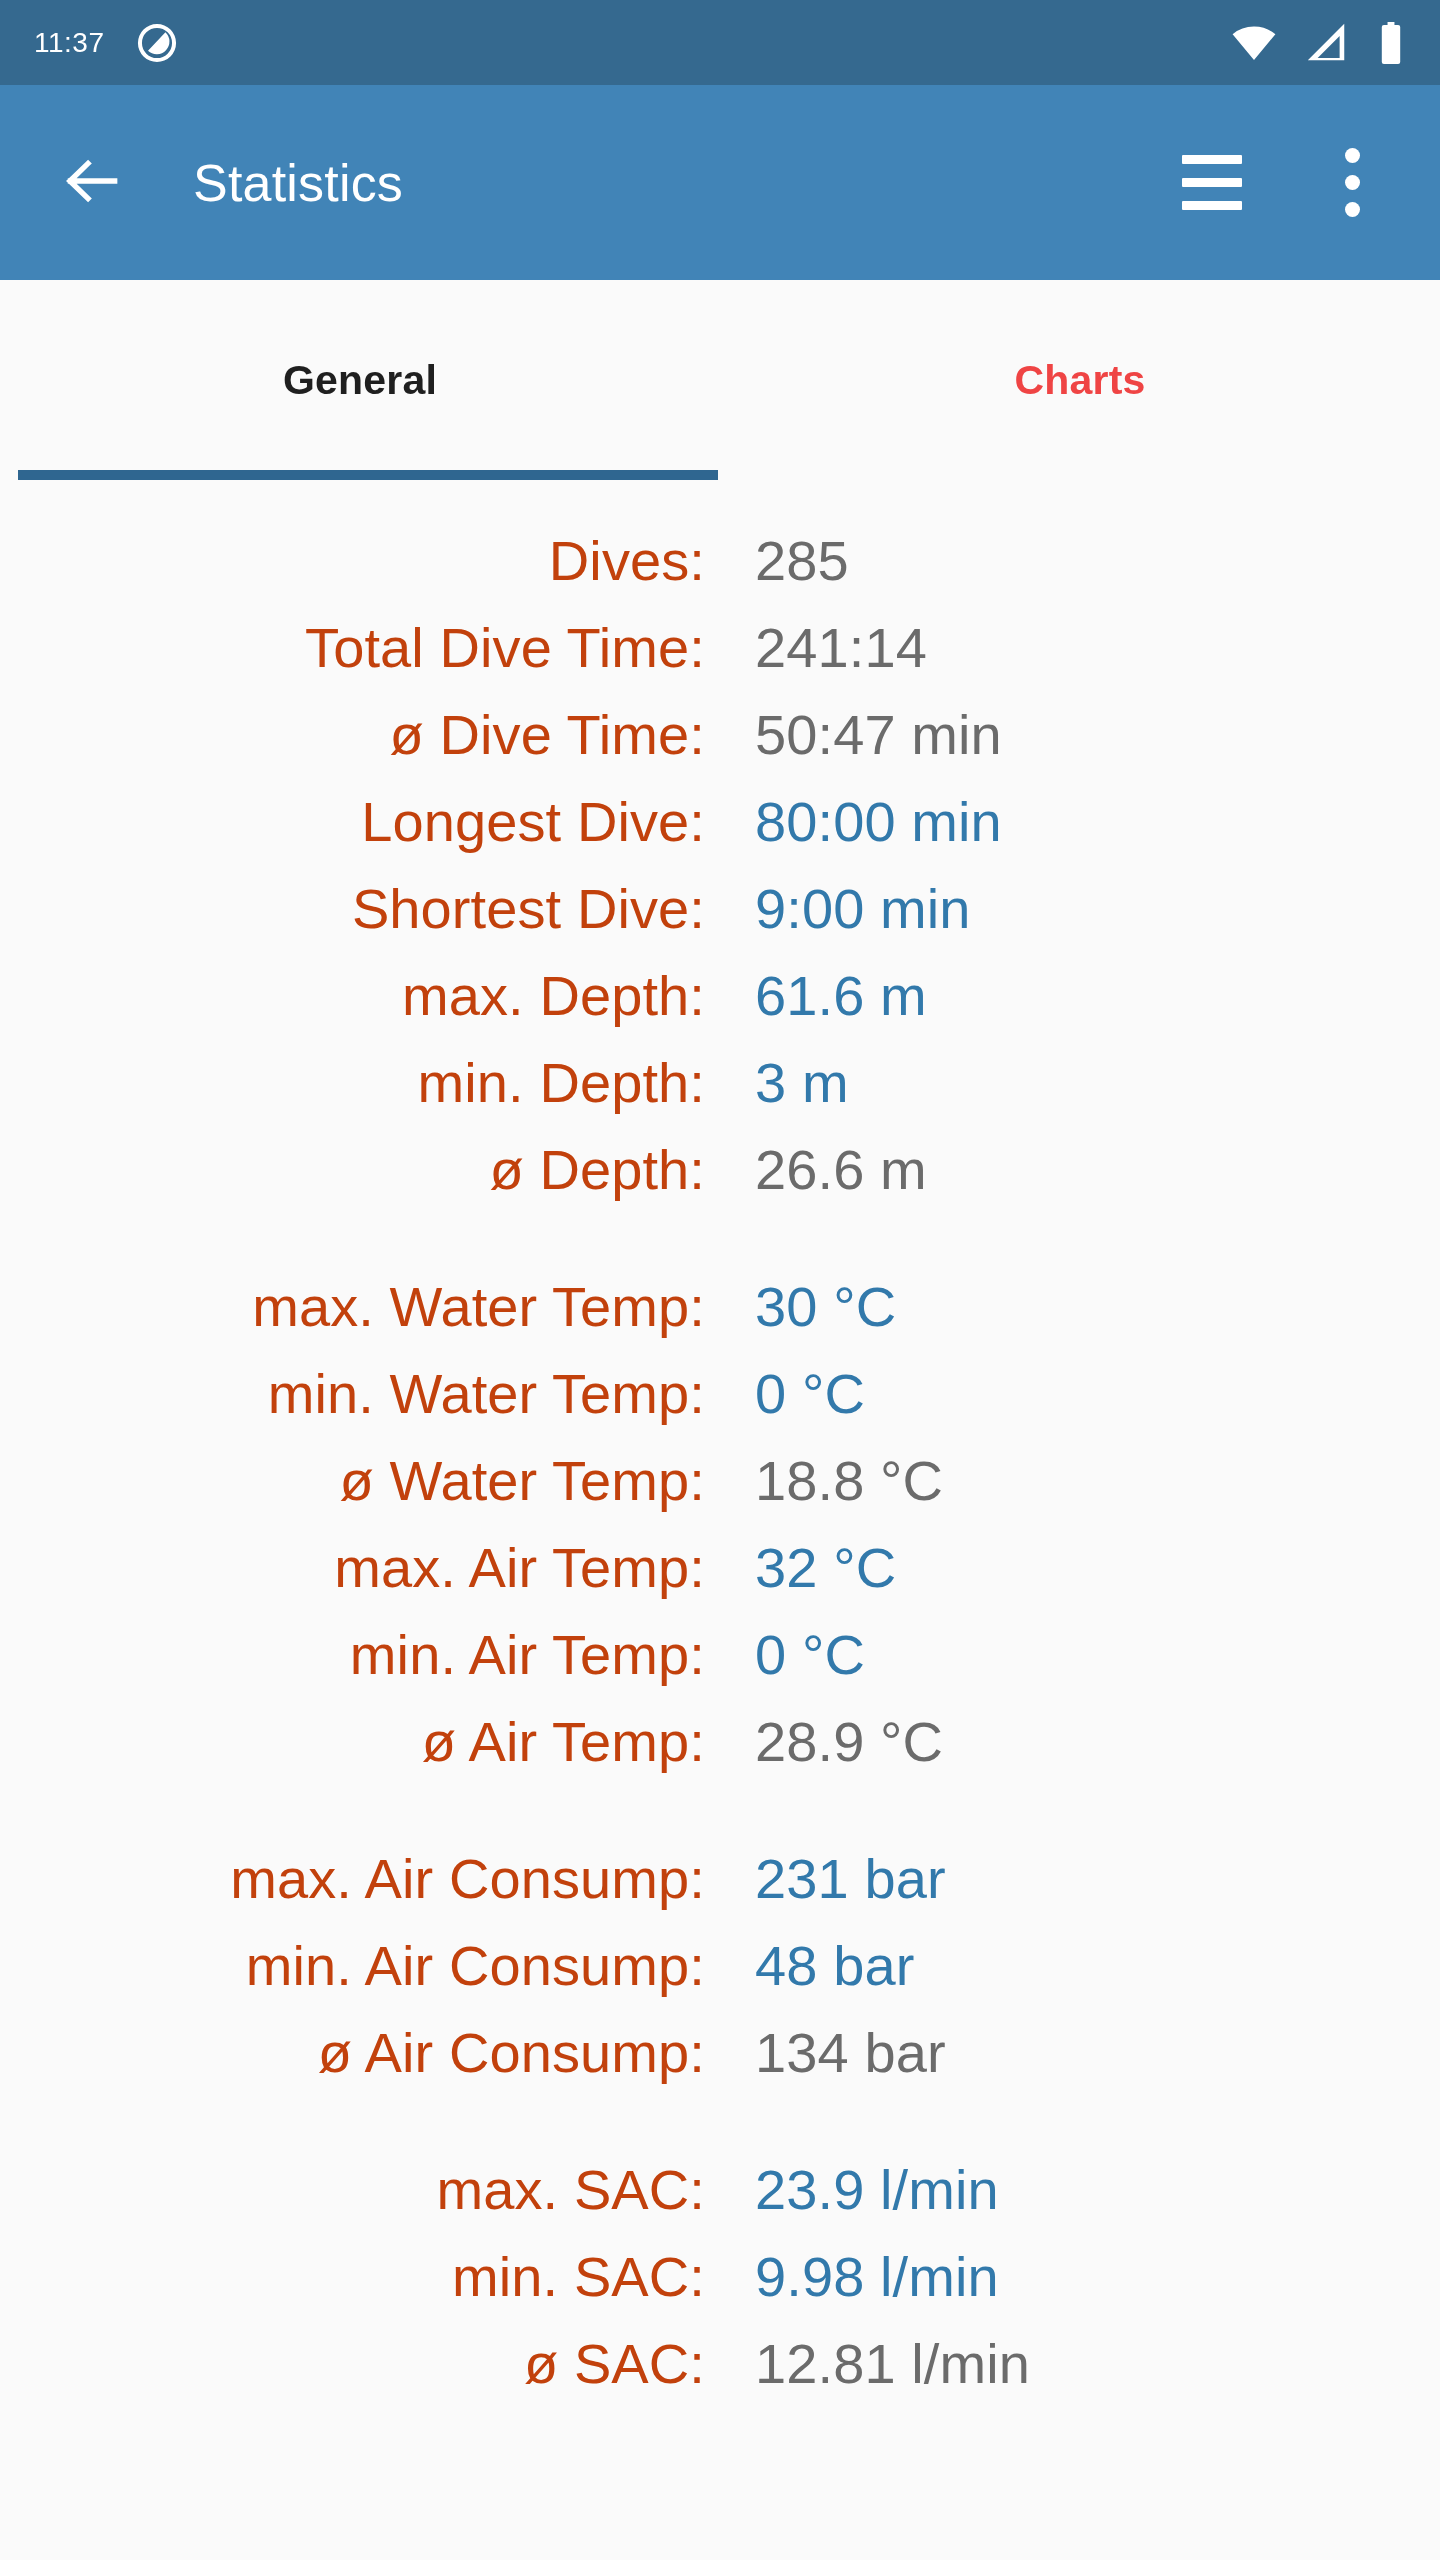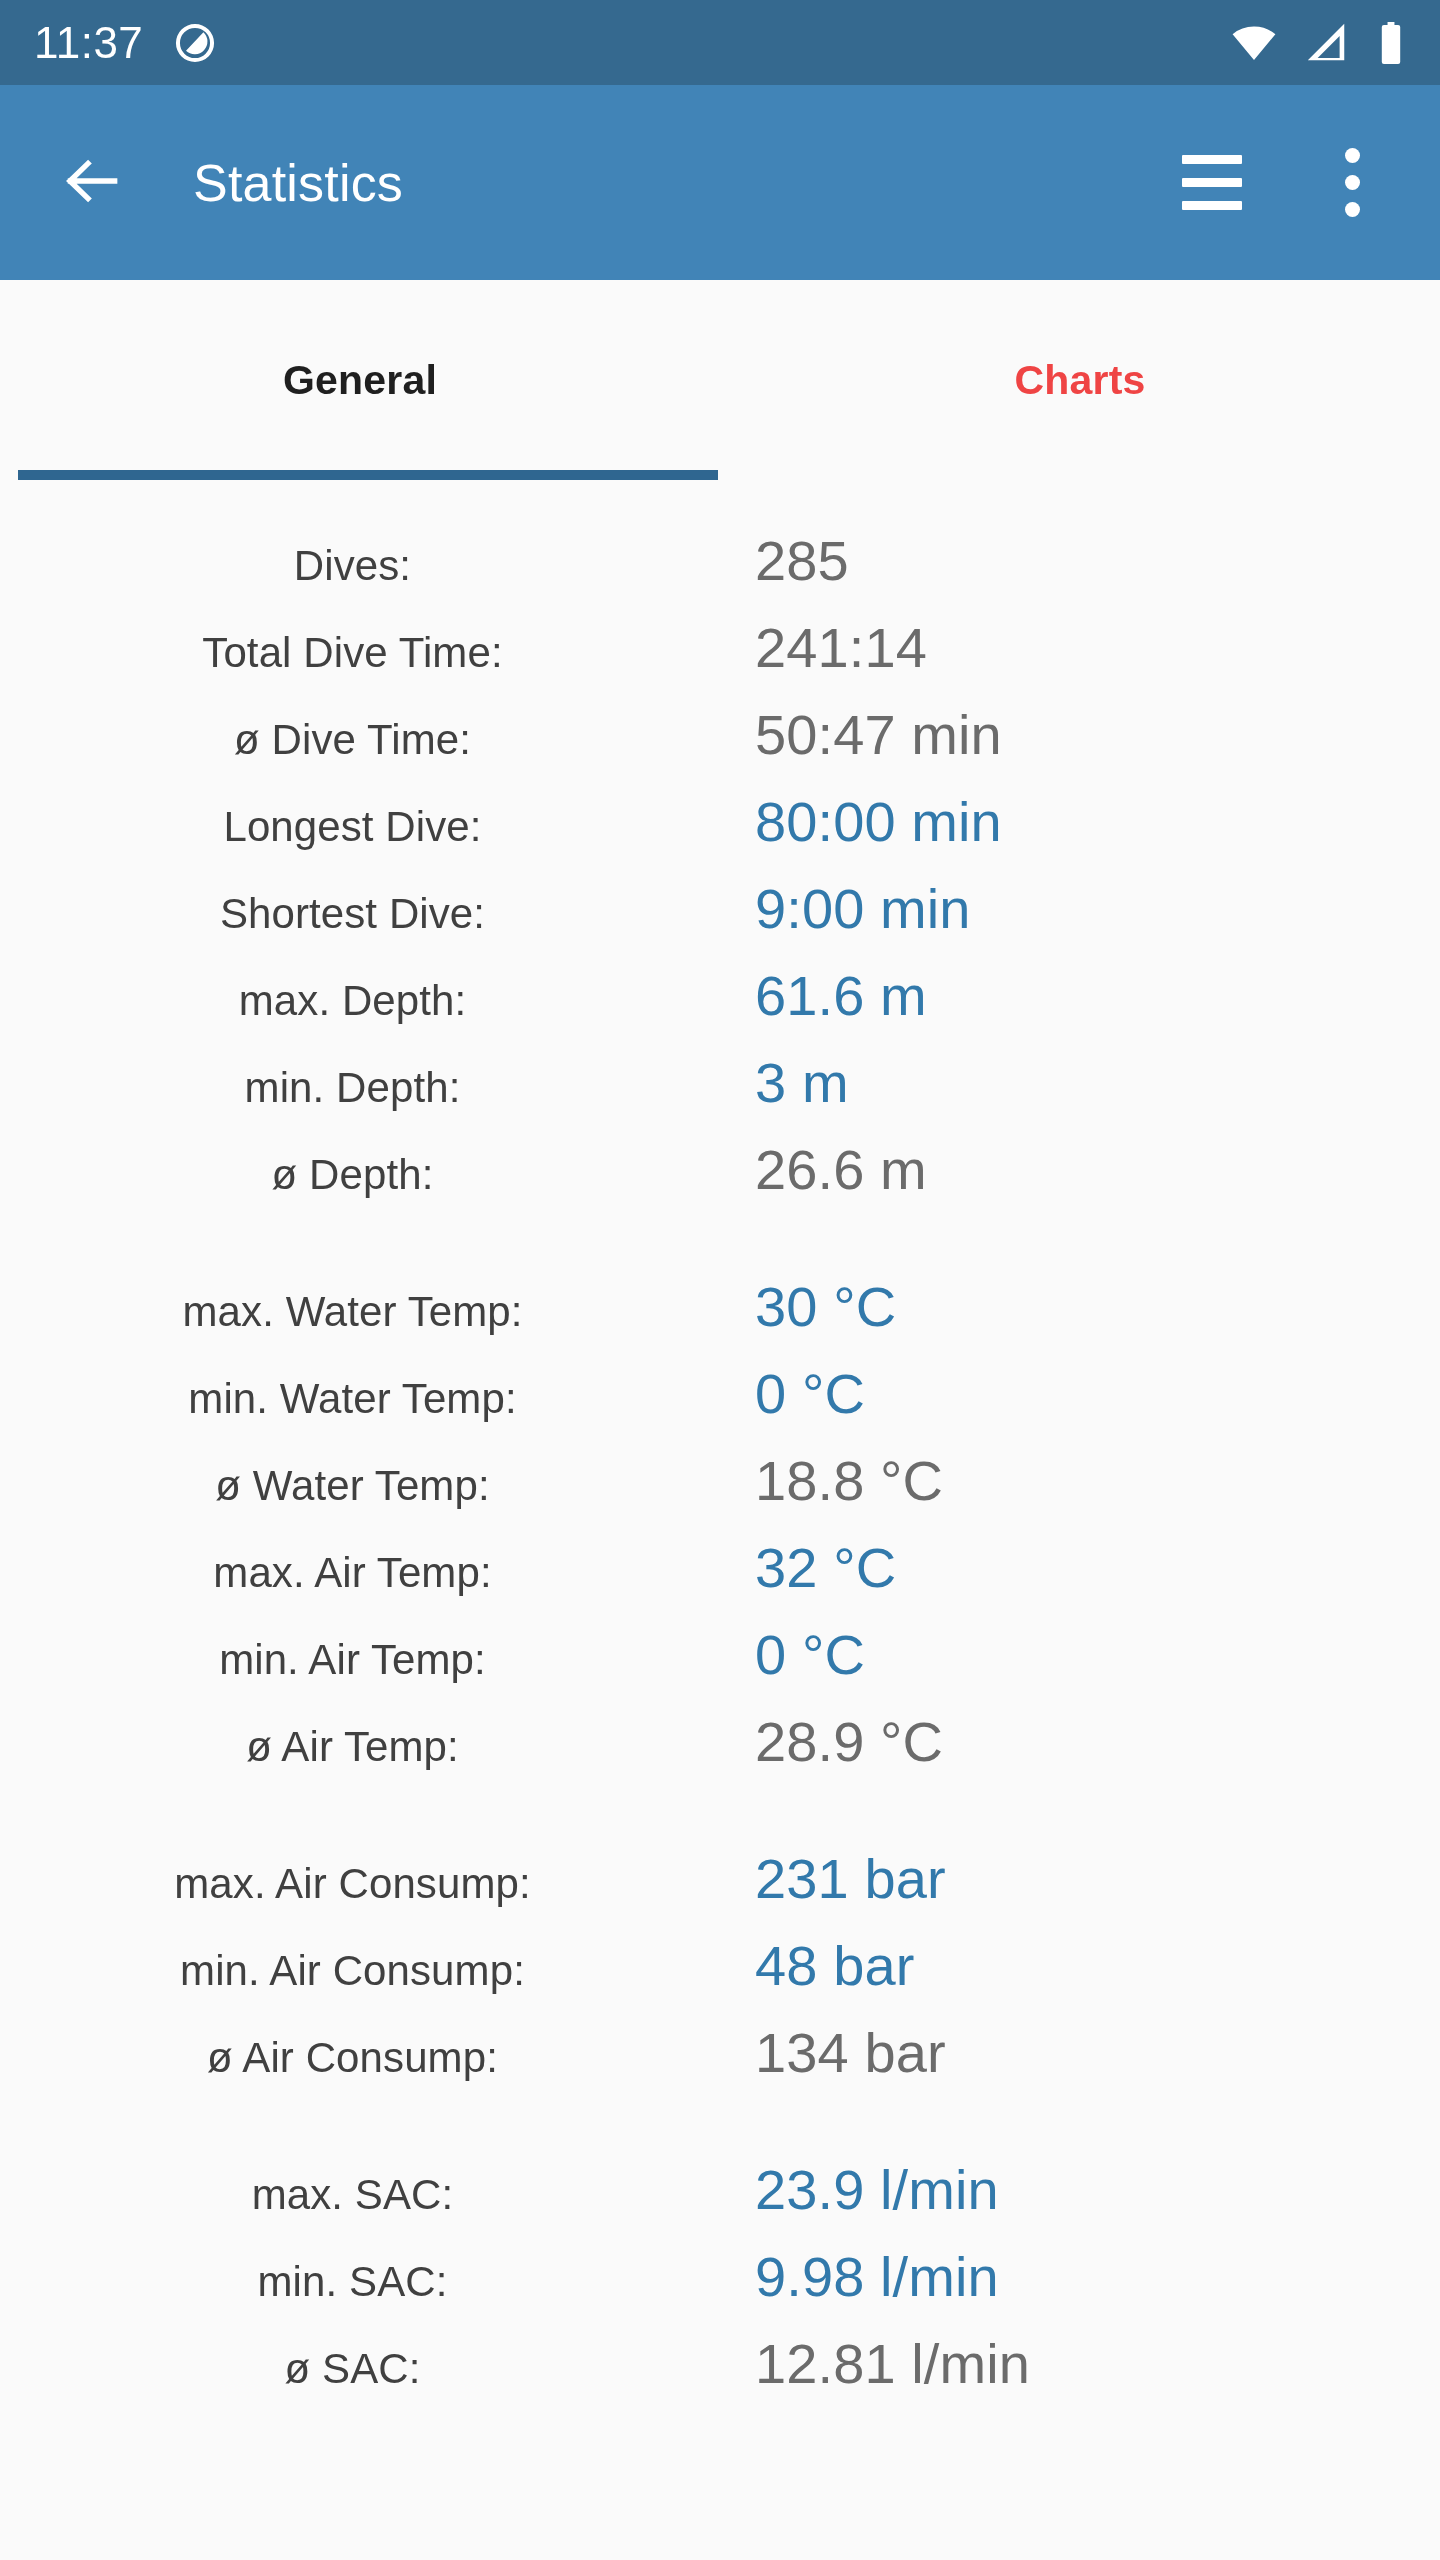--- a/index.html
+++ b/index.html
@@ -9,21 +9,21 @@
     font-family:"Liberation Sans", sans-serif;
     overflow:hidden;
   }
 
   
   .status-bar{
     height:85px; background:#35698f; color:#ffffff;
     display:flex; align-items:center; padding:0 34px;
   }
   .status-left{ display:flex; align-items:center; gap:30px; }
-  .status-clock{ font-size:44px; letter-spacing:.5px; line-height:1; }
+  .status-clock{ font-size:28px; letter-spacing:.5px; line-height:1; }
   .status-right{ margin-left:auto; display:flex; align-items:center; gap:26px; }
   .sb-icon{ display:block; }
 
   
   .app-bar{
     height:195px; background:#4184b7; color:#fff;
     display:flex; align-items:center; padding:0 46px;
   }
   .back-btn{ width:92px; height:92px; display:flex; align-items:center; justify-content:center; }
   .app-title{ font-size:52px; font-weight:400; margin-left:55px; letter-spacing:.2px; white-space:nowrap; }
@@ -54,22 +54,22 @@
   
   .stats{
     padding-top:48px;
   }
   .stat-row{
     display:flex; align-items:baseline;
     height:87px;
   }
   .stat-row.gap{ margin-top:50px; }
   .stat-label{
-    width:705px; text-align:center;
-    font-size:42px; color:#404040; white-space:nowrap;
+    width:705px; text-align:right;
+    font-size:56px; color:#c2410c; white-space:nowrap;
     letter-spacing:.1px;
   }
   .stat-value{
     margin-left:50px;
     font-size:56px; color:#6b6b6b; white-space:nowrap;
     letter-spacing:.1px;
   }
   .stat-value.link{ color:#3279ab; }
 </style>
 </head>

